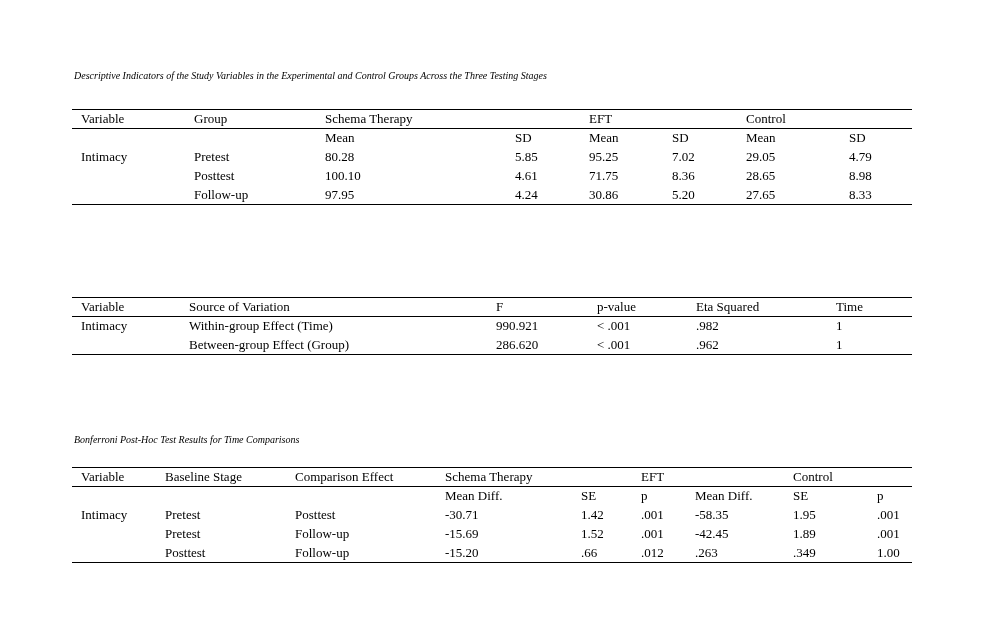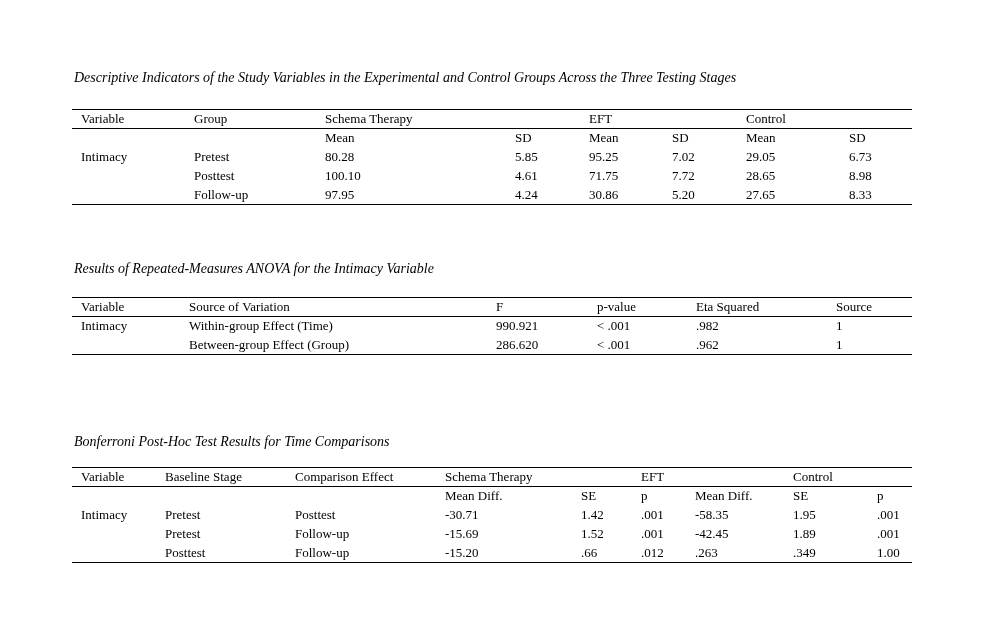--- a/index.html
+++ b/index.html
@@ -12,21 +12,21 @@
     width: 985px;
     height: 642px;
     background: #ffffff;
     color: #000000;
     font-family: "Liberation Serif", "DejaVu Serif", serif;
     overflow: hidden;
   }
   .tbl-title {
     position: absolute;
     margin: 0;
-    font-size: 14px;
+    font-size: 10px;
     font-weight: normal;
     font-style: italic;
     line-height: 1.2;
     white-space: nowrap;
   }
   table.apa {
     position: absolute;
     border-collapse: collapse;
     table-layout: fixed;
     width: 840px;
@@ -92,63 +92,62 @@
     </thead>
     <tbody>
       <tr>
         <td>Intimacy</td>
         <td>Pretest</td>
         <td>80.28</td>
         <td>5.85</td>
         <td>95.25</td>
         <td>7.02</td>
         <td>29.05</td>
-        <td>6.73</td>
+        <td>4.79</td>
       </tr>
       <tr>
         <td></td>
         <td>Posttest</td>
         <td>100.10</td>
         <td>4.61</td>
         <td>71.75</td>
-        <td>7.72</td>
+        <td>8.36</td>
         <td>28.65</td>
         <td>8.98</td>
       </tr>
       <tr>
         <td></td>
         <td>Follow-up</td>
         <td>97.95</td>
         <td>4.24</td>
         <td>30.86</td>
         <td>5.20</td>
         <td>27.65</td>
         <td>8.33</td>
       </tr>
     </tbody>
   </table>
 
-  <h2 class="tbl-title" id="t2-title">Results of Repeated-Measures ANOVA for the Intimacy Variable</h2>
   <table class="apa" id="t2">
     <colgroup>
       <col style="width:108px">
         <col style="width:307px">
         <col style="width:101px">
       <col style="width:99px">
         <col style="width:140px">
         <col style="width:85px">
     </colgroup>
     <thead>
       <tr class="group-row">
         <th>Variable</th>
         <th>Source of Variation</th>
         <th>F</th>
         <th>p-value</th>
         <th>Eta Squared</th>
-        <th>Source</th>
+        <th>Time</th>
       </tr>
     </thead>
     <tbody>
       <tr>
         <td>Intimacy</td>
         <td>Within-group Effect (Time)</td>
         <td>990.921</td>
         <td>&lt; .001</td>
         <td>.982</td>
         <td>1</td>

